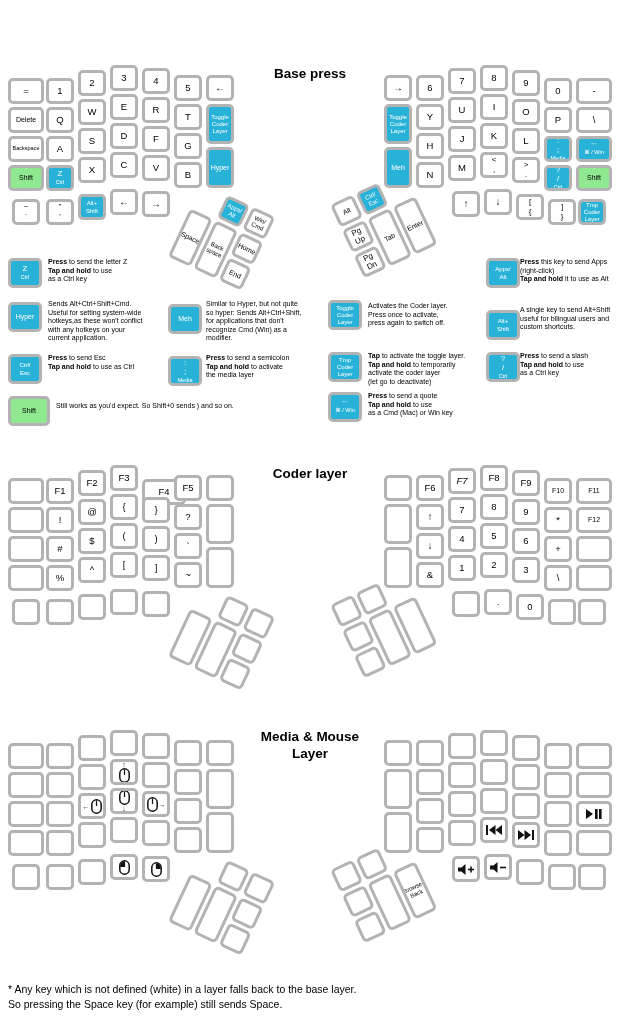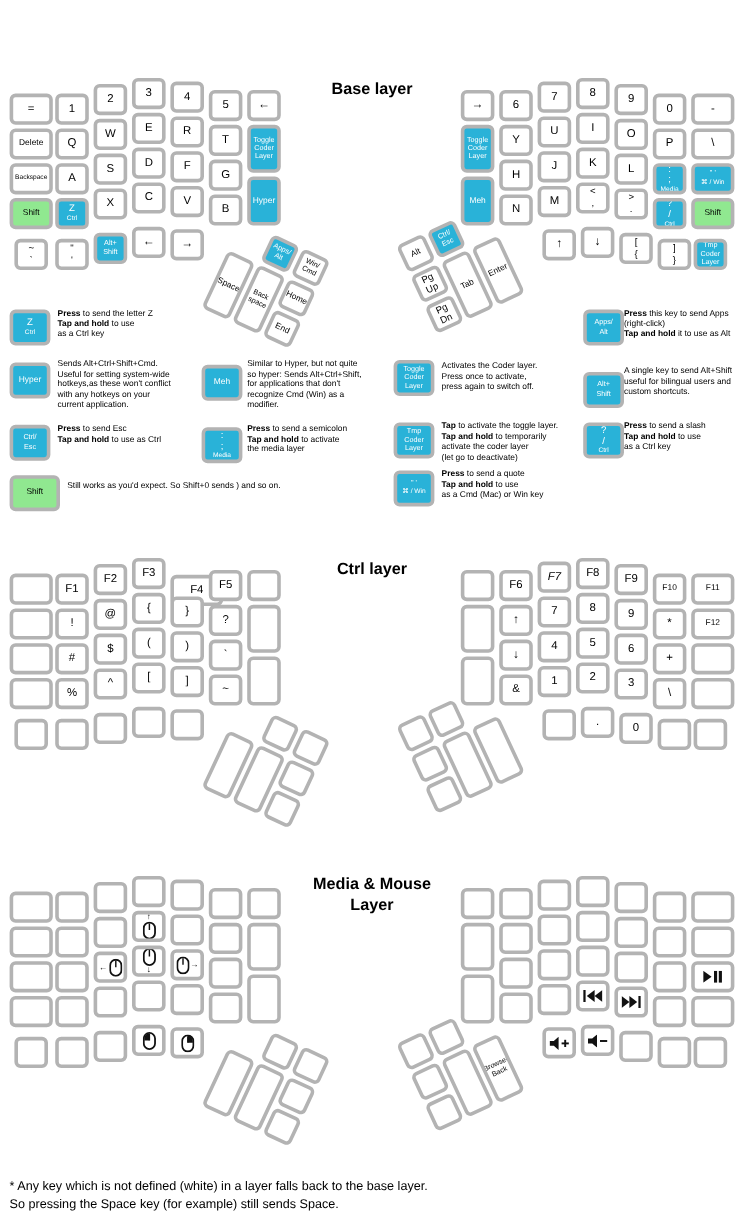--- a/index.html
+++ b/index.html
@@ -41,21 +41,21 @@
   .ia { font-size:7px; line-height:1; font-weight:bold; color:#111; }
   .key svg { display:block; }
 </style>
 </head>
 <body>
 
 <div id="canvas">
   <div class="footnote" style="top:983px">* Any key which is not defined (white) in a layer falls back to the base layer.</div>
   <div class="footnote" style="top:998px">So pressing the Space key (for example) still sends Space.</div>
 <div>
-      <div class="layer-title" style="left: 310px; top: 66px;">Base layer</div>
+      <div class="layer-title" style="left: 310px; top: 66px;">Base press</div>
       <div class="key" style="left: 8px; top: 78px; width: 36px; height: 26px;">
         <span class="kl f9">=</span>
       </div>
       <div class="key" style="left: 46px; top: 78px; width: 28px; height: 26px;">
         <span class="kl f9">1</span>
       </div>
       <div class="key" style="left: 78px; top: 70px; width: 28px; height: 26px;">
         <span class="kl f9">2</span>
       </div>
       <div class="key" style="left: 110px; top: 65px; width: 28px; height: 26px;">
@@ -301,21 +301,21 @@
         </div>
         <div class="key" style="left: 28px; top: 28px; width: 25px; height: 53px;">
           <span class="kl f7">Tab</span>
         </div>
         <div class="key" style="left: 56px; top: 28px; width: 25px; height: 53px;">
           <span class="kl f7">Enter</span>
         </div>
       </div>
     </div>
     <div>
-      <div class="layer-title" style="left: 310px; top: 466px;">Ctrl layer</div>
+      <div class="layer-title" style="left: 310px; top: 466px;">Coder layer</div>
       <div class="key" style="left: 8px; top: 478px; width: 36px; height: 26px;"></div>
       <div class="key" style="left: 46px; top: 478px; width: 28px; height: 26px;">
         <span class="kl f9">F1</span>
       </div>
       <div class="key" style="left: 78px; top: 470px; width: 28px; height: 26px;">
         <span class="kl f9">F2</span>
       </div>
       <div class="key" style="left: 110px; top: 465px; width: 28px; height: 26px;">
         <span class="kl f9">F3</span>
       </div>

